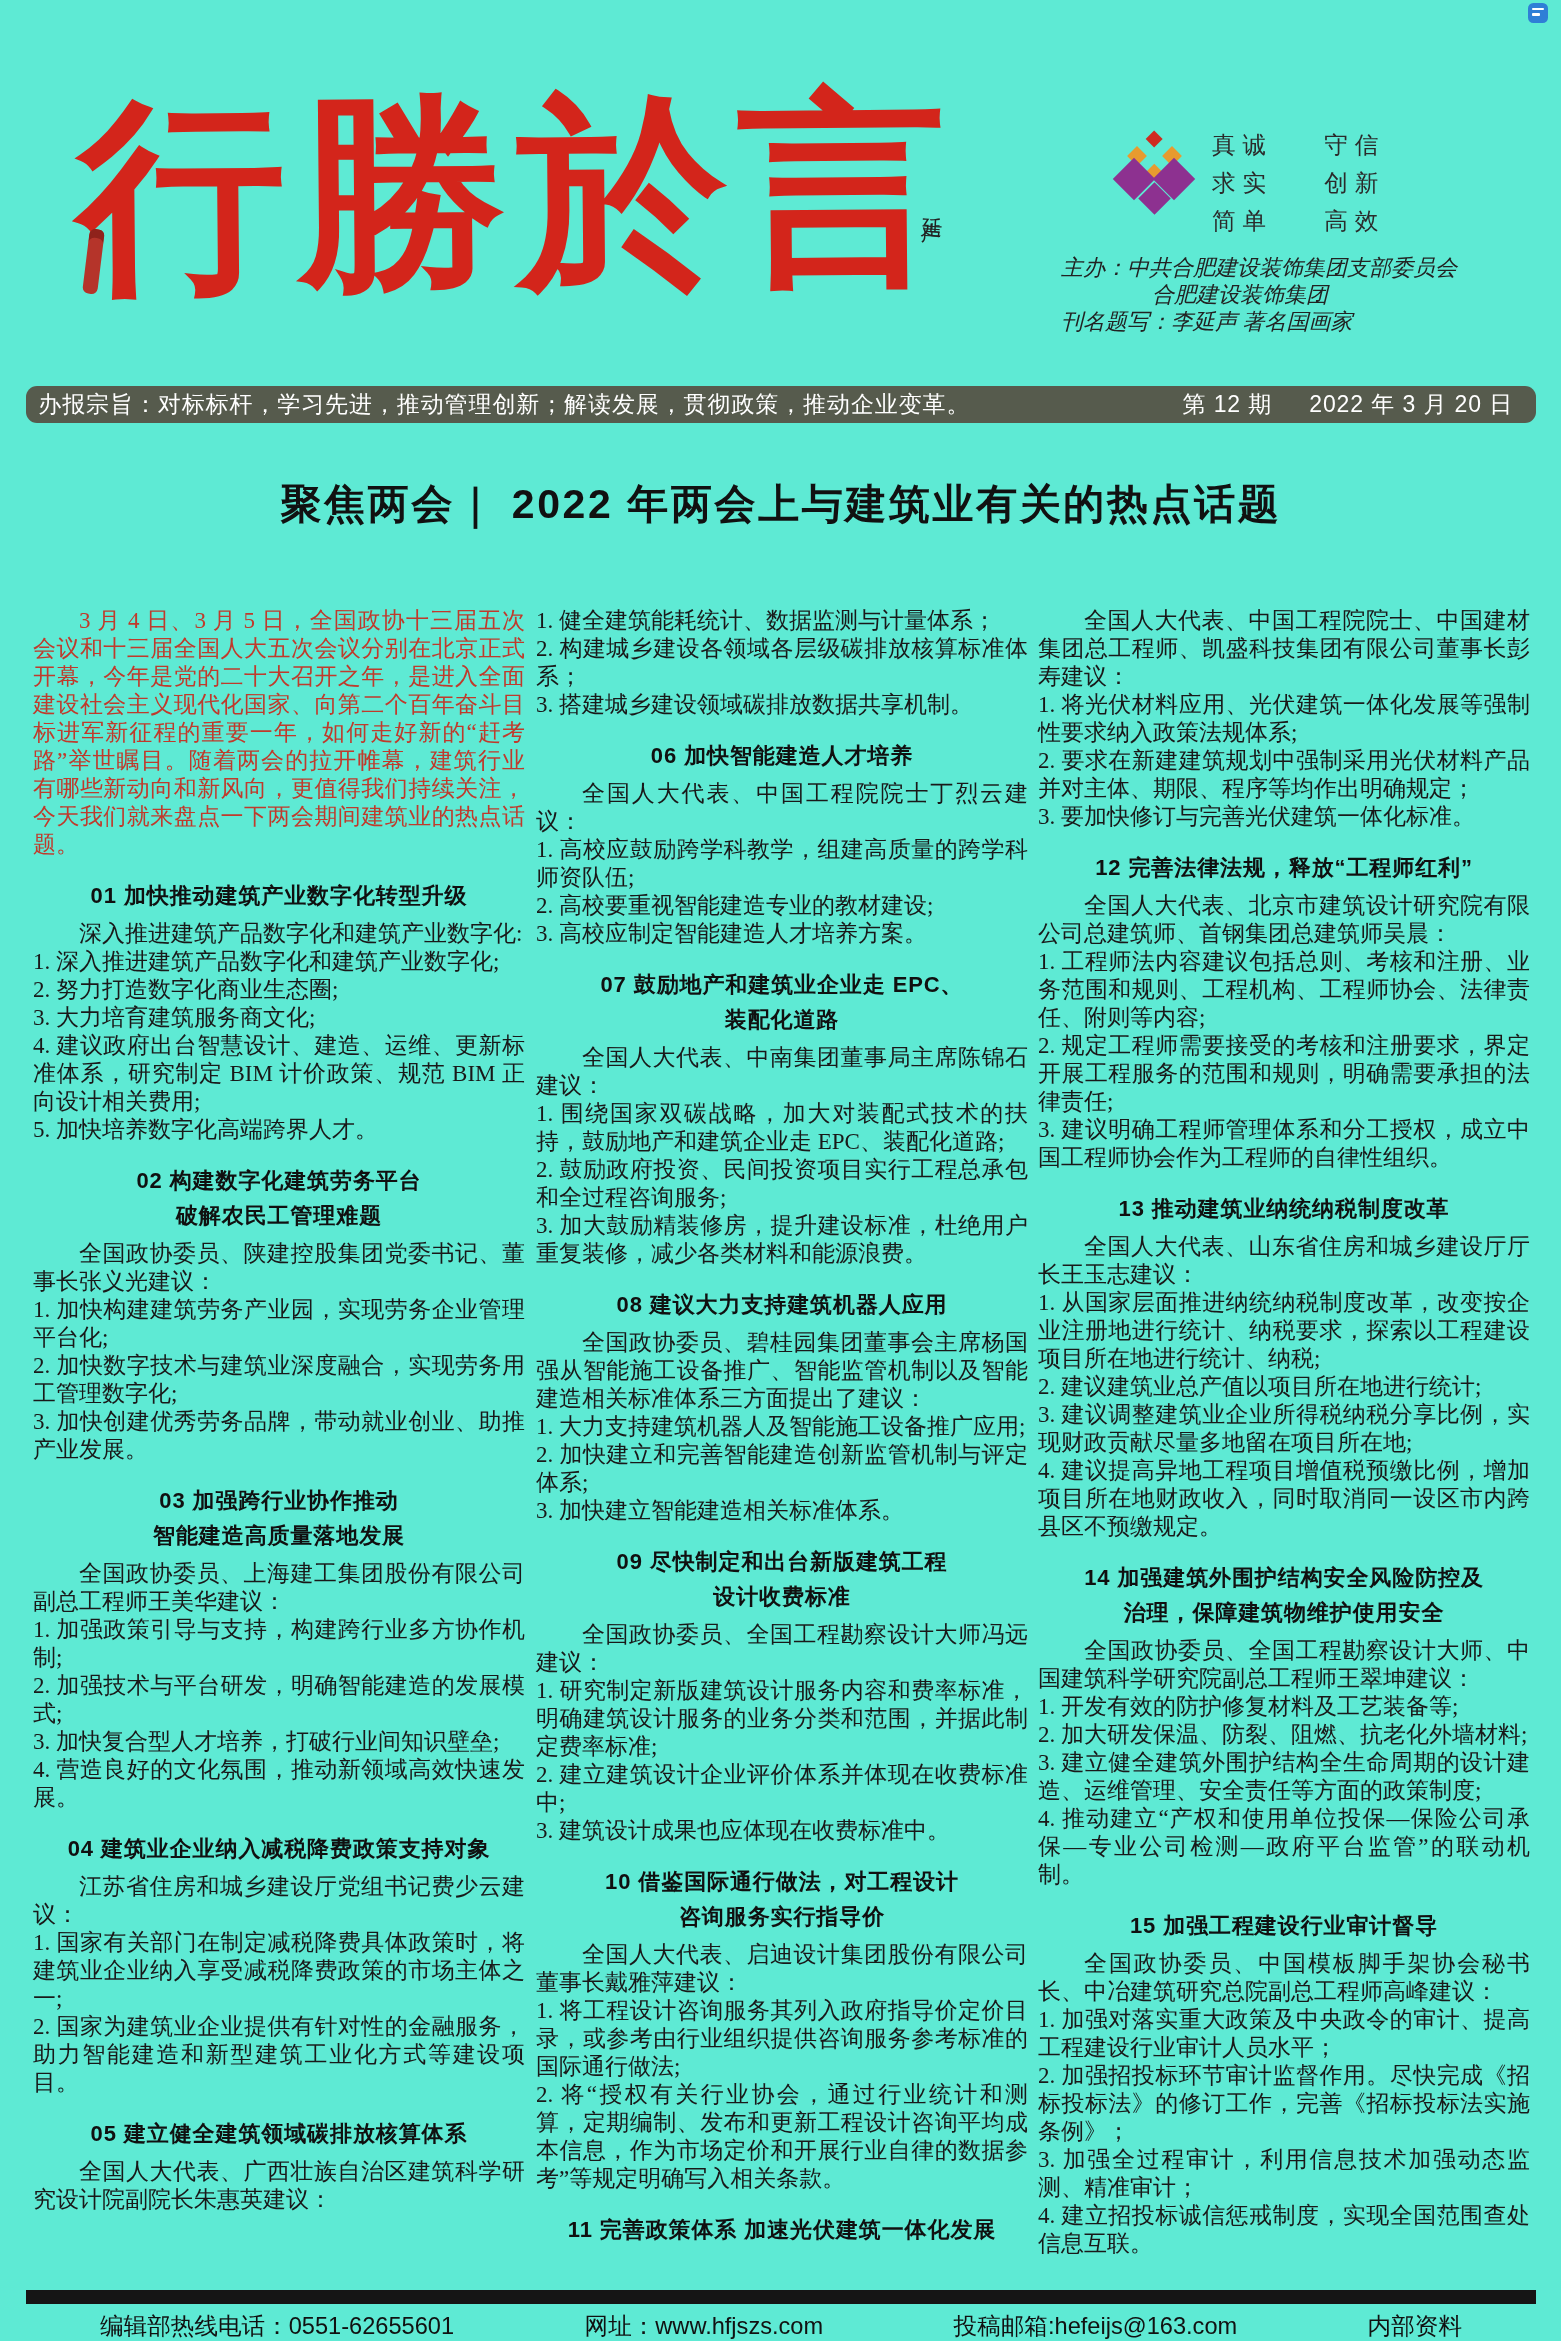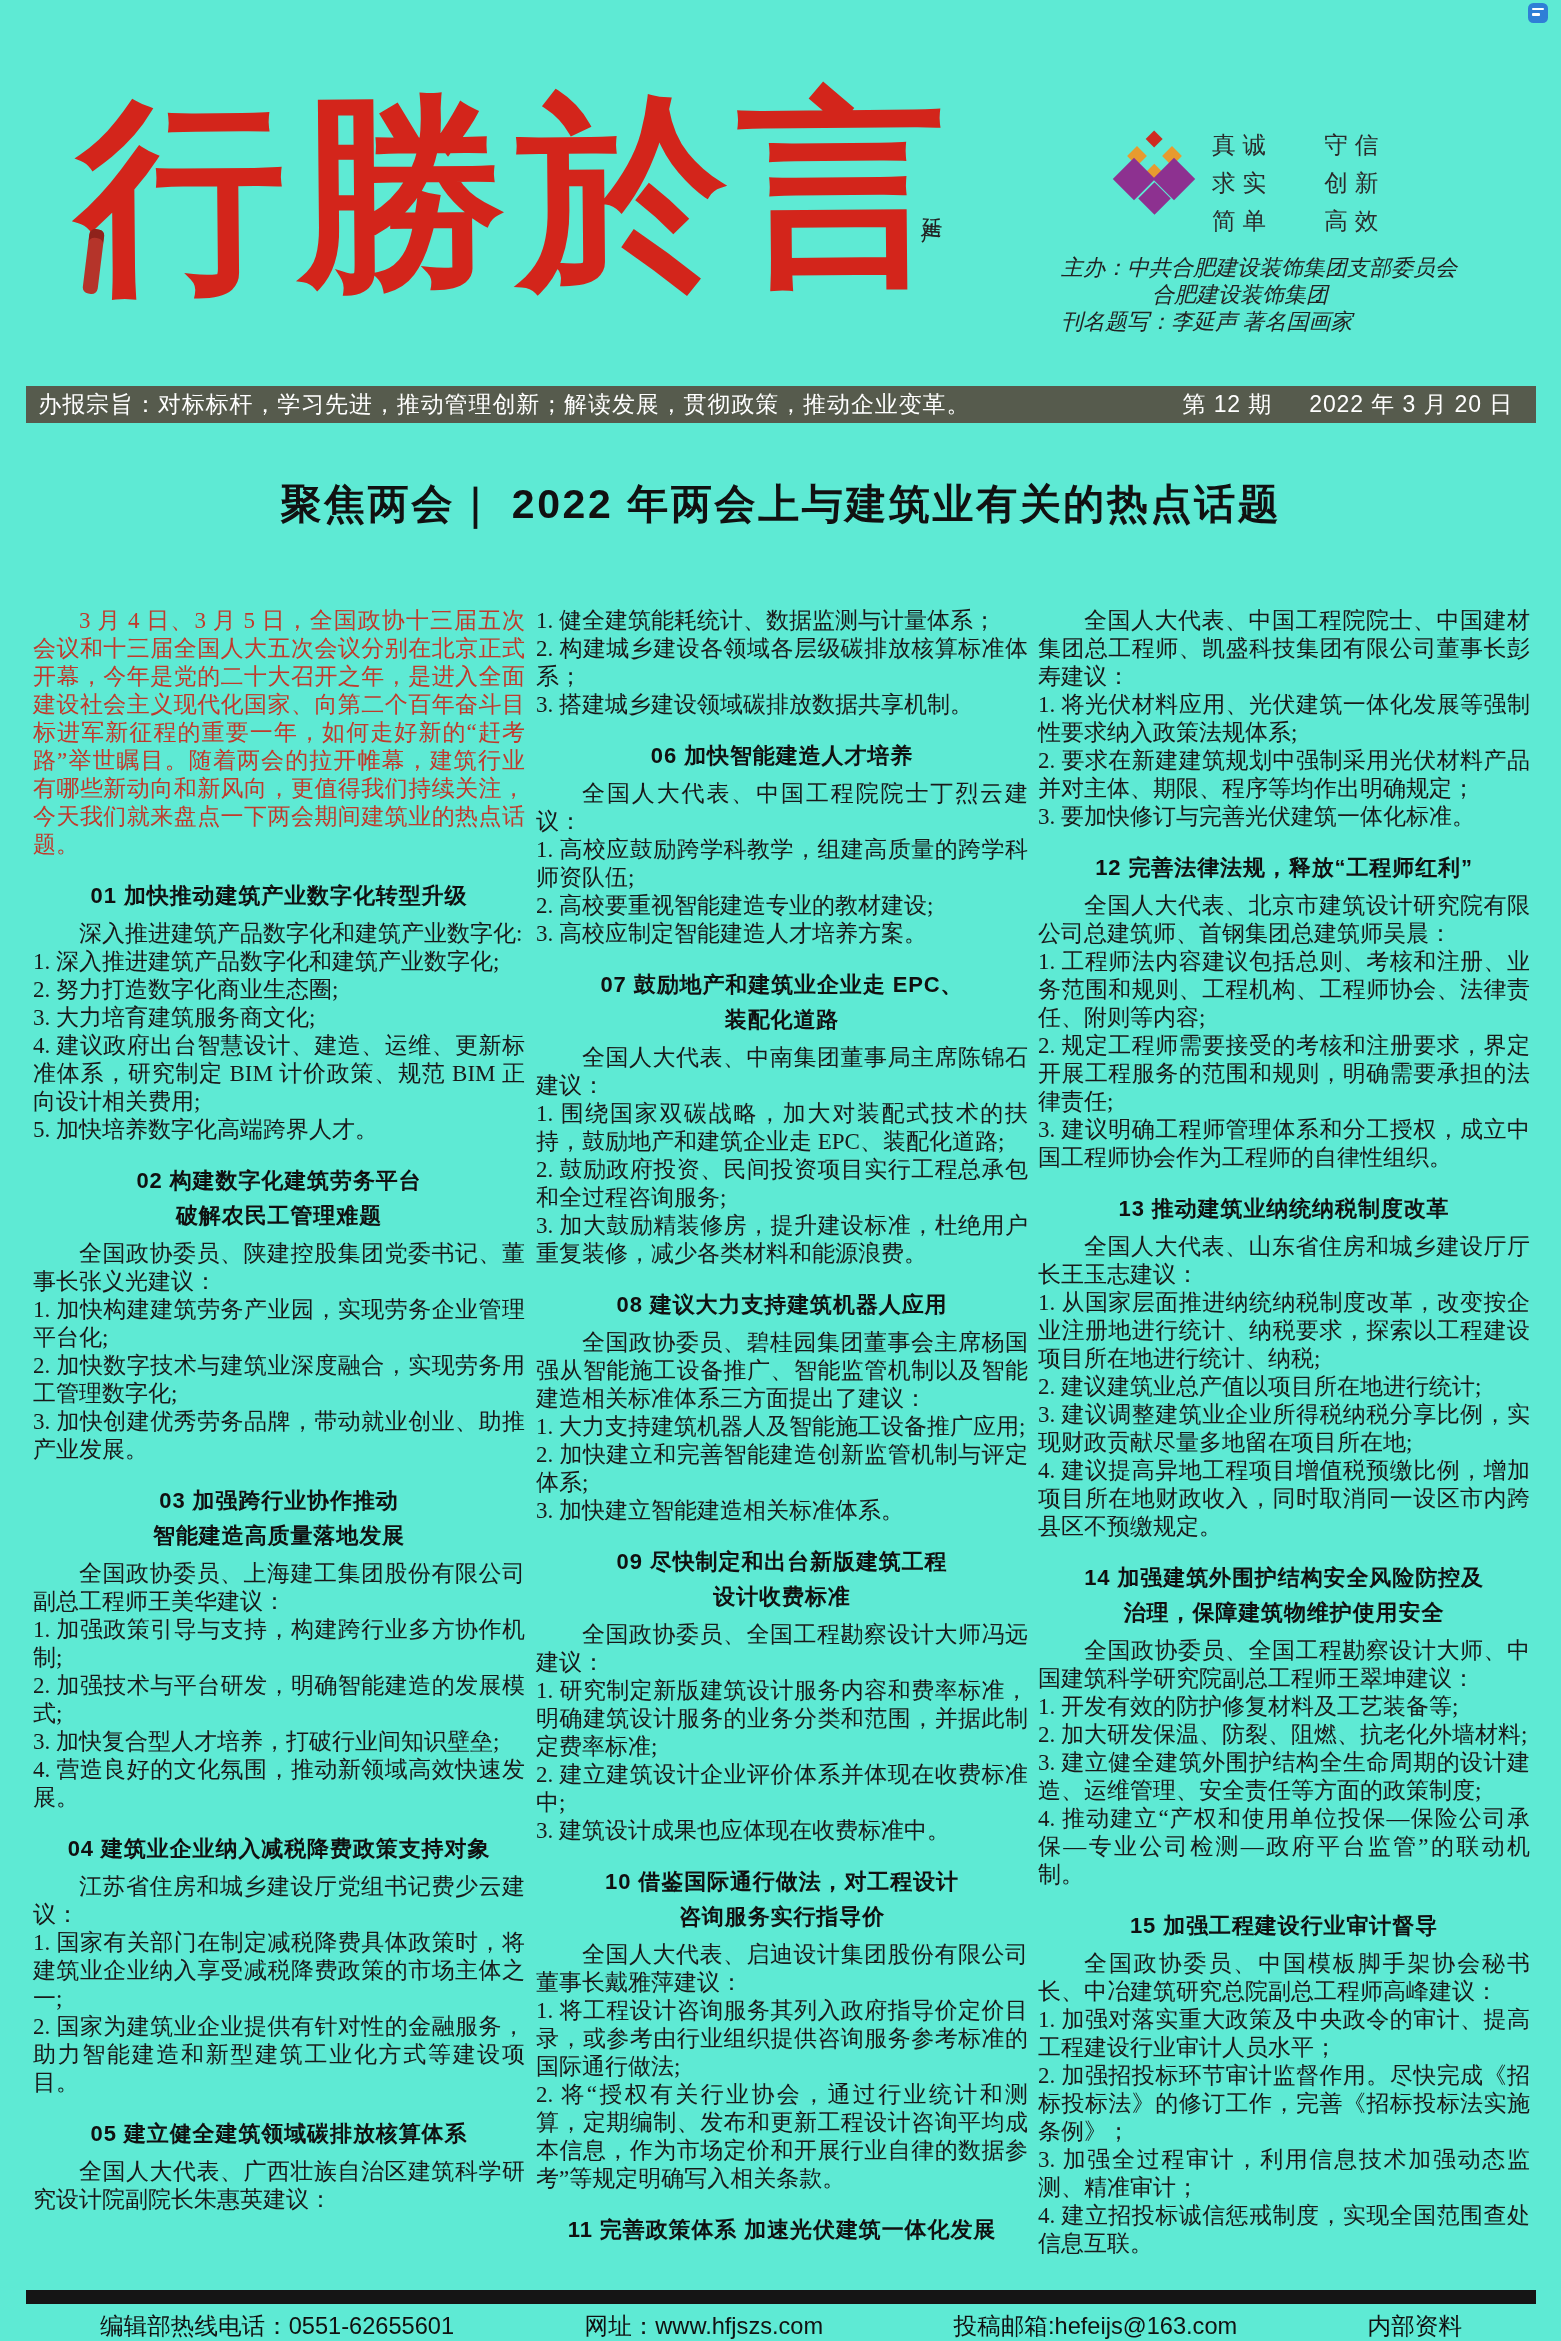--- a/index.html
+++ b/index.html
@@ -35,21 +35,21 @@
 
   .slogan{position:absolute;left:1212px;top:130px;display:grid;
           grid-template-columns:auto auto;column-gap:51px;row-gap:7.9px;
           font-size:23.6px;line-height:30px;color:#2b2b2b;letter-spacing:7px;}
   .publisher{position:absolute;left:1061px;top:254px;font-size:22px;line-height:27px;color:#222;font-style:italic;}
   .publisher .ind{padding-left:91px;}
 
   
   .info-bar{position:absolute;left:26px;right:26px;top:386px;height:37px;background:#565b4d;
             color:#fff;display:flex;align-items:center;padding:0 12.3px;box-sizing:border-box;
-            font-family:"Liberation Sans",sans-serif;font-size:23px;letter-spacing:0.9px;}
+            font-family:"Liberation Sans",sans-serif;font-size:23px;letter-spacing:0.9px;border-radius:11px;}
   .info-bar .motto{flex:1;}
   .info-bar .issue{margin-right:37px;}
   .info-bar .date{margin-right:10.5px;}
 
   
   .headline{position:absolute;left:0;right:0;top:477px;text-align:center;
             font-family:"Liberation Sans",sans-serif;font-weight:bold;font-size:41px;
             letter-spacing:2.6px;color:#111;}
 
   

